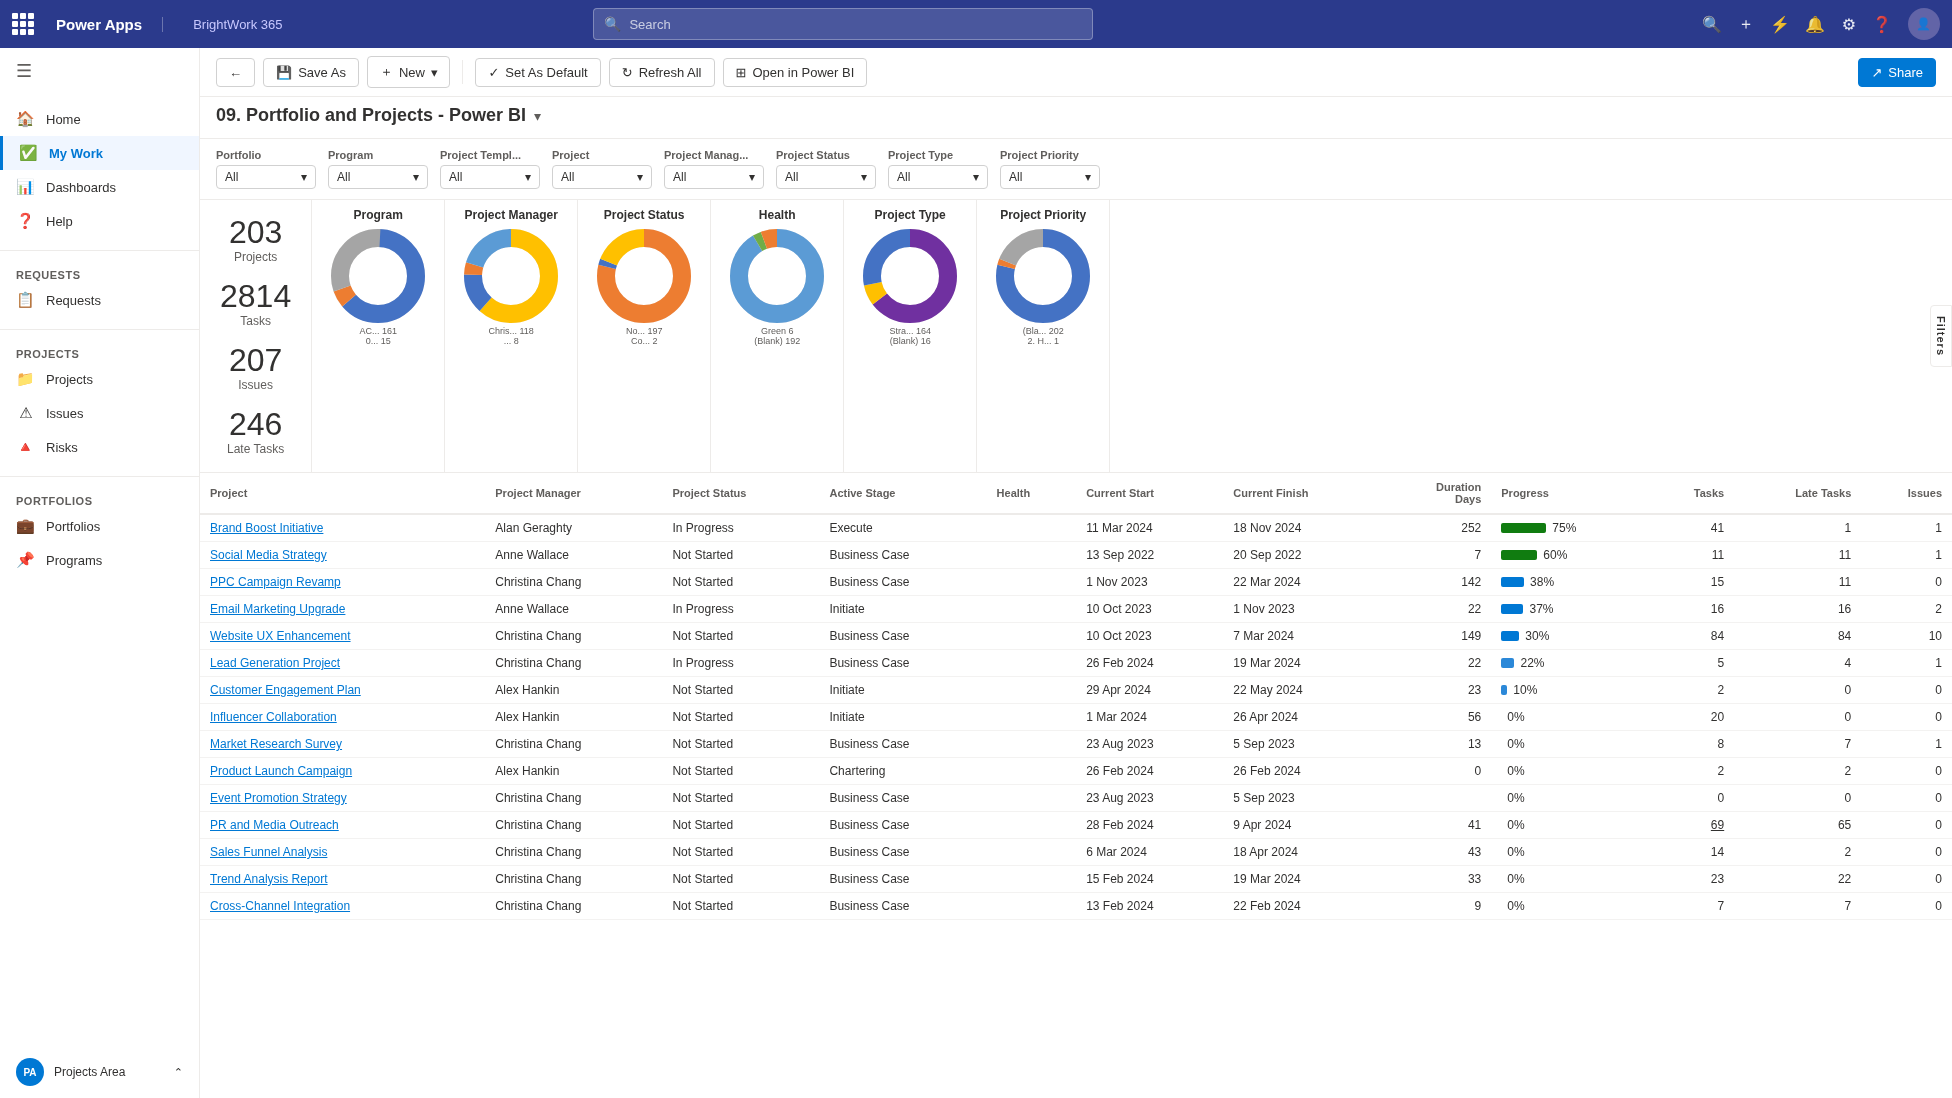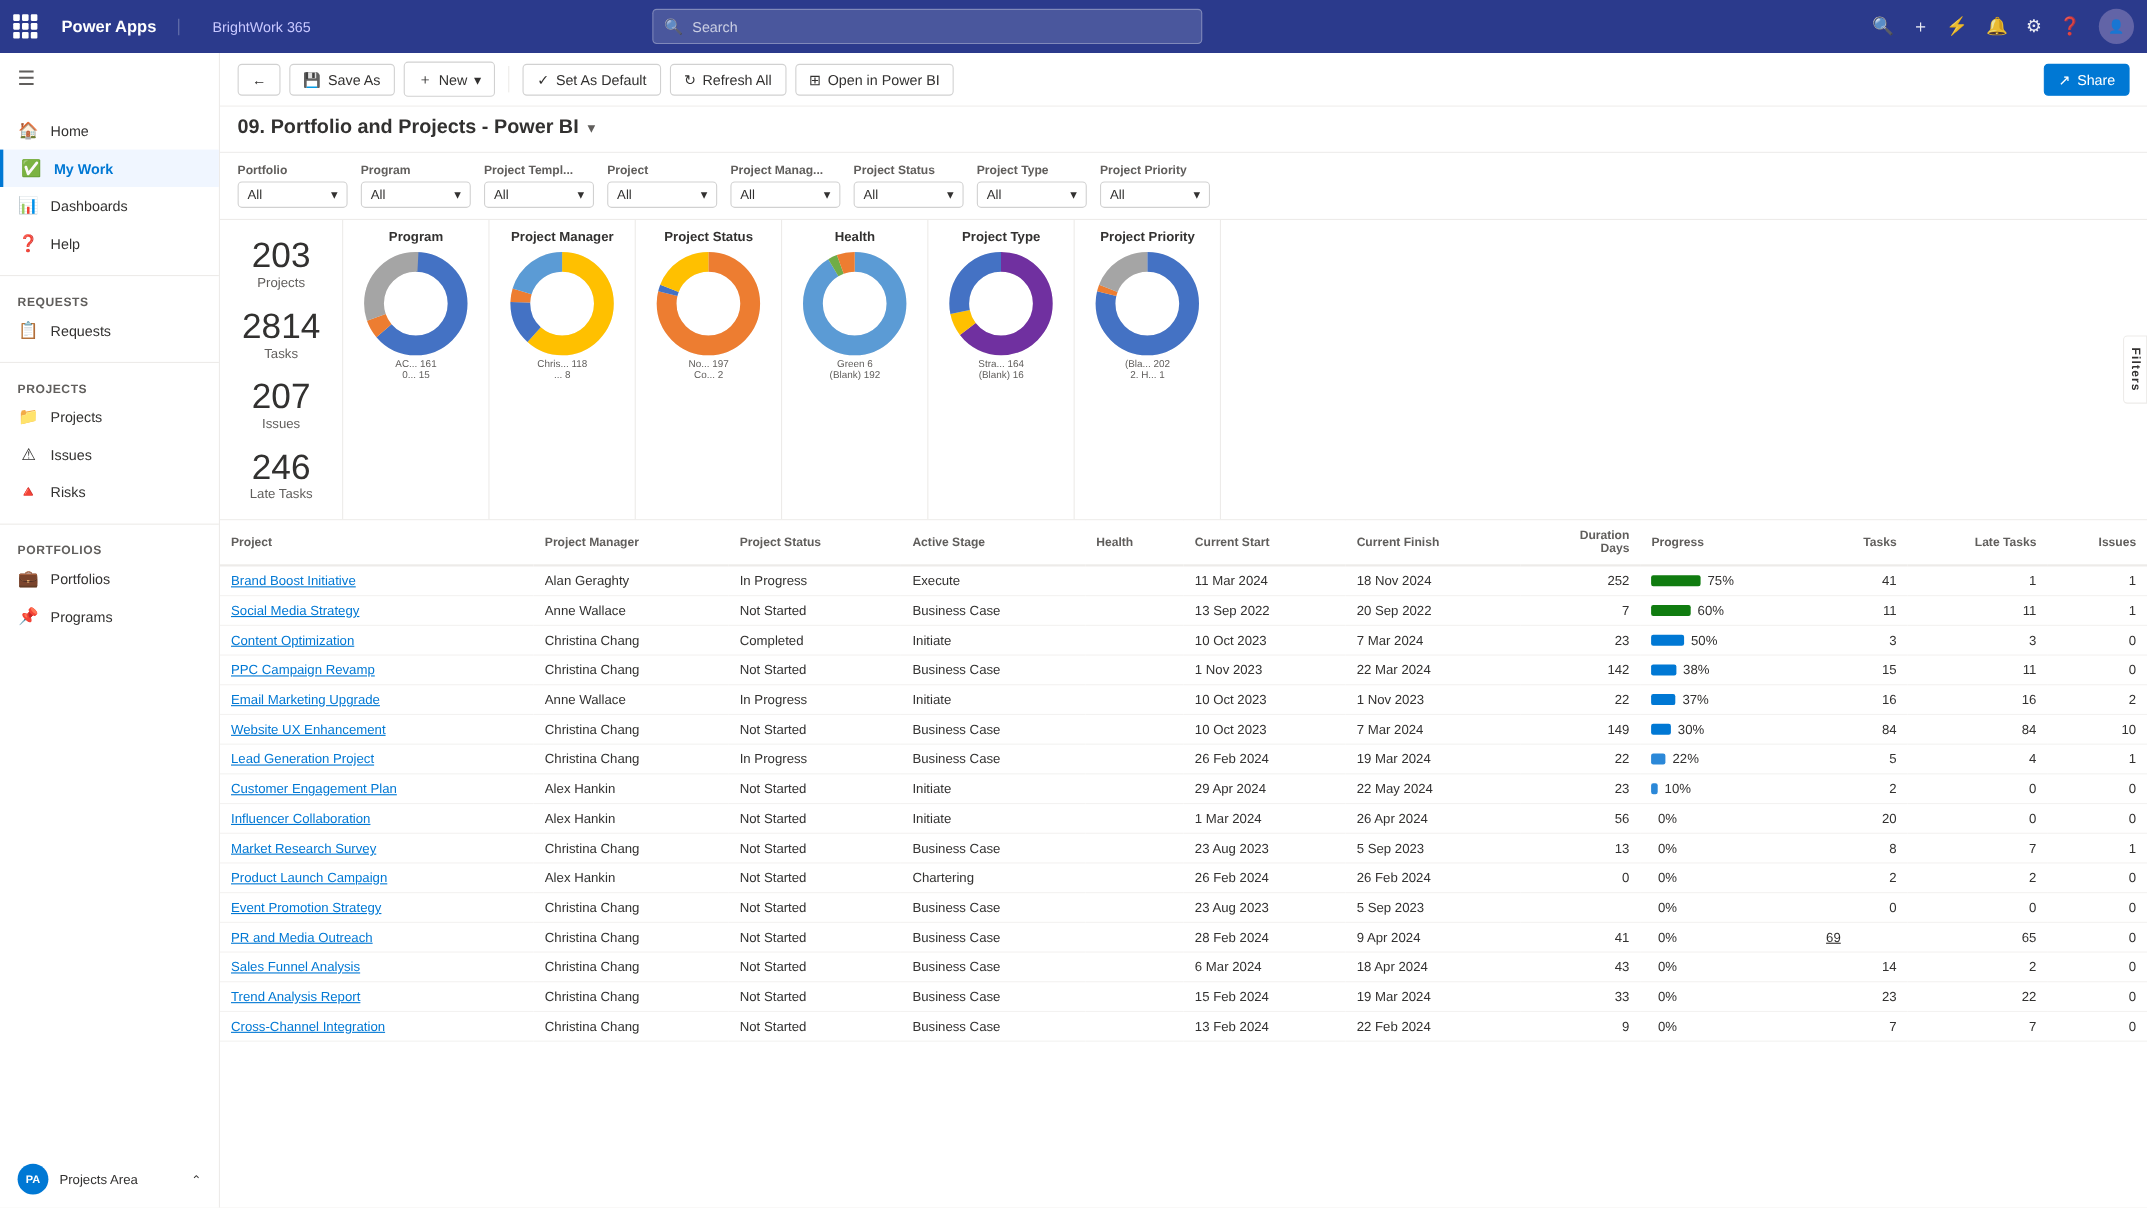--- a/index.html
+++ b/index.html
@@ -449,39 +449,20 @@
         <div class="progress-bar-container">
           <div class="progress-bar" style="width:36px;background:#107c10;"></div>
           <span>60%</span>
         </div>
       </td>
       <td style="text-align:right;">11</td>
       <td style="text-align:right;">11</td>
       <td style="text-align:right;">1</td>
     </tr>
             <tr>
-      <td><a class="project-link">Content Optimization</a></td>
-      <td>Christina Chang</td>
-      <td>Completed</td>
-      <td>Initiate</td>
-      <td></td>
-      <td>10 Oct 2023</td>
-      <td>7 Mar 2024</td>
-      <td style="text-align:right;">23</td>
-      <td>
-        <div class="progress-bar-container">
-          <div class="progress-bar" style="width:30px;background:#0078d4;"></div>
-          <span>50%</span>
-        </div>
-      </td>
-      <td style="text-align:right;">3</td>
-      <td style="text-align:right;">3</td>
-      <td style="text-align:right;">0</td>
-    </tr>
-            <tr>
       <td><a class="project-link">PPC Campaign Revamp</a></td>
       <td>Christina Chang</td>
       <td>Not Started</td>
       <td>Business Case</td>
       <td></td>
       <td>1 Nov 2023</td>
       <td>22 Mar 2024</td>
       <td style="text-align:right;">142</td>
       <td>
         <div class="progress-bar-container">
@@ -653,21 +634,21 @@
       <td></td>
       <td>28 Feb 2024</td>
       <td>9 Apr 2024</td>
       <td style="text-align:right;">41</td>
       <td>
         <div class="progress-bar-container">
           <div class="progress-bar" style="width:0px;background:#d1d1d1;"></div>
           <span>0%</span>
         </div>
       </td>
-      <td style="text-decoration:underline;">69</td>
+      <td style="text-align:right;text-decoration:underline;">69</td>
       <td style="text-align:right;margin-top:13px;">65</td>
       <td style="text-align:right;">0</td>
     </tr>
             <tr>
       <td><a class="project-link">Sales Funnel Analysis</a></td>
       <td>Christina Chang</td>
       <td>Not Started</td>
       <td>Business Case</td>
       <td></td>
       <td>6 Mar 2024</td>

